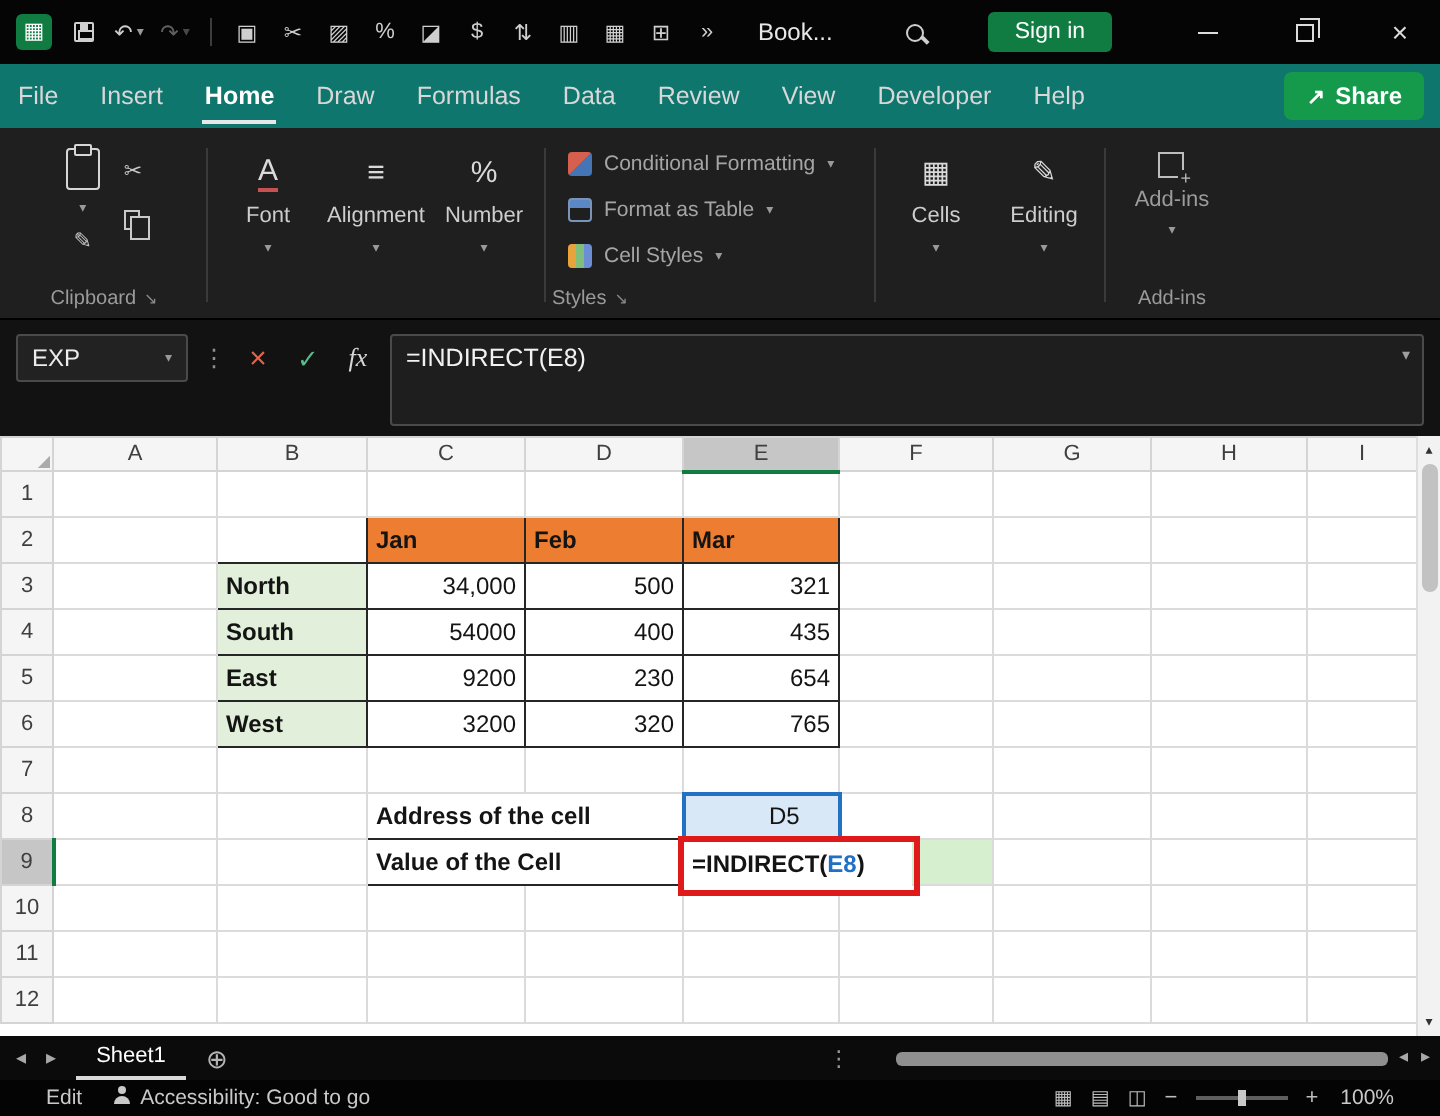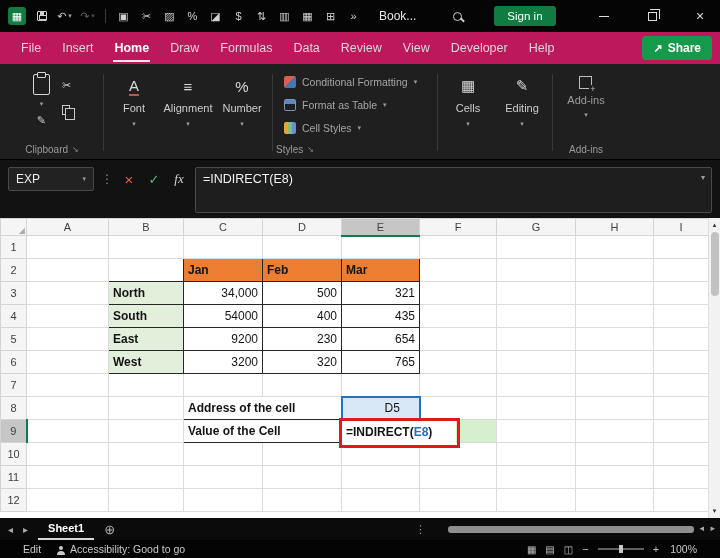--- a/index.html
+++ b/index.html
@@ -24,21 +24,21 @@
   .mag{position:relative;width:9px;height:9px;border:1.5px solid #cfcfcf;border-radius:50%;}
   .mag:after{content:"";position:absolute;width:5px;height:1.5px;background:#cfcfcf;transform:rotate(45deg);right:-4px;bottom:-1px;}
   .signin{margin-left:20px;background:#107C41;color:#fff;border:0;border-radius:3px;font-family:inherit;font-size:11.5px;padding:4px 13px;flex:none;}
   .win-ctl{width:40px;height:32px;display:inline-flex;align-items:center;justify-content:center;font-size:14px;color:#dcdcdc;flex:none;}
   .win-ctl.min{margin-left:auto;}
   .minbar{width:10px;border-top:1px solid #dcdcdc;}
   .restore{width:9px;height:9px;border:1px solid #dcdcdc;position:relative;background:#050505;}
   .restore:before{content:"";position:absolute;left:1px;top:-4px;width:9px;height:9px;border-top:1px solid #dcdcdc;border-right:1px solid #dcdcdc;}
 
   
-  .menubar{position:absolute;top:32px;left:0;width:720px;height:32px;background:#be185d;display:flex;align-items:center;gap:19px;padding-left:20px;justify-content:space-between;}
+  .menubar{position:absolute;top:32px;left:0;width:720px;height:32px;background:#0f766e;display:flex;align-items:center;gap:19px;padding-left:8px;justify-content:space-between;}
   .mtab{font-size:12.5px;color:#d8d8d8;padding:7px 1px;}
   .mtab.active{color:#fff;font-weight:700;border-bottom:2px solid #e8e8e8;padding-bottom:5px;}
   .share{margin-left:auto;margin-right:8px;display:inline-flex;align-items:center;gap:5px;background:#159A4B;color:#fff;border:0;border-radius:4px;font-family:inherit;font-size:12px;font-weight:700;padding:5px 11px;}
   .share-ic{font-size:11px;}
 
   
   .ribbon{position:absolute;top:64px;left:0;width:720px;height:96px;background:#1F1F1F;border-bottom:1px solid #000;display:flex;padding:2px 2px 0 4px;}
   .rsep{width:1px;background:#3a3a3a;margin:8px 3px;flex:none;}
   .rgroup{display:flex;flex-direction:column;align-items:center;flex:none;}
   .glabel{margin-top:auto;display:flex;align-items:center;gap:4px;font-size:10px;color:#9b9b9b;padding:2px 0 4px;}
@@ -106,32 +106,32 @@
   .redbox{position:absolute;left:-3px;top:-3px;width:121px;height:30px;border:3px solid #E01A1A;z-index:6;}
   td.f9{background:#D6EFCE;}
   .vscroll{position:absolute;right:0;top:0;width:12px;height:300px;background:#F2F2F2;border-left:1px solid #DEDEDE;display:flex;flex-direction:column;align-items:center;}
   .va{font-size:7px;color:#333;padding:3px 0;}
   .vthumb{width:8px;height:64px;background:#C2C2C2;border-radius:4px;}
   .va.down{margin-top:auto;}
 
   
   .tabbar{position:absolute;top:518px;left:0;width:720px;height:22px;background:#0B0B0B;display:flex;align-items:center;gap:10px;padding-left:8px;}
   .tnav{color:#a8a8a8;font-size:10px;}
-  .sheettab{color:#fff;font-size:11px;font-weight:700;height:22px;display:flex;align-items:center;padding:0 10px;border-bottom:2px solid #D9D9D9;}
+  .sheettab{color:#fff;font-size:11px;font-weight:400;height:22px;display:flex;align-items:center;padding:0 10px;border-bottom:2px solid #D9D9D9;}
   .addsheet{color:#b4b4b4;font-size:13px;}
   .tmore{color:#9a9a9a;font-size:11px;margin-left:290px;}
   .hscroll{position:absolute;left:448px;right:26px;top:8px;height:7px;}
   .hthumb{width:100%;height:7px;background:#8F8F8F;border-radius:3px;}
   .harr{position:absolute;top:5px;color:#a8a8a8;font-size:9px;}
   .harr.l{right:16px;}
   .harr.r{right:5px;}
 
   
   .statusbar{position:absolute;top:540px;left:0;width:720px;height:18px;background:#040404;display:flex;align-items:center;padding:0 23px;gap:16px;color:#c9c9c9;font-size:10.5px;}
-  .acc{display:inline-flex;align-items:flex-end;gap:5px;}
+  .acc{display:inline-flex;align-items:flex-start;gap:5px;}
   .person{display:inline-flex;flex-direction:column;align-items:center;}
   .phead{width:4px;height:4px;border-radius:50%;background:#c9c9c9;}
   .pbody{width:8px;height:4px;border-radius:4px 4px 0 0;background:#c9c9c9;margin-top:1px;}
   .sright{margin-left:auto;display:inline-flex;align-items:center;gap:9px;}
   .vico{font-size:10px;color:#bdbdbd;}
   .zbtn{font-size:11px;color:#bdbdbd;}
   .ztrack{width:46px;height:2px;background:#5f5f5f;position:relative;}
   .zthumb{position:absolute;left:21px;top:-3px;width:4px;height:8px;background:#c9c9c9;}
   .zpct{margin-left:2px;}
 </style>

